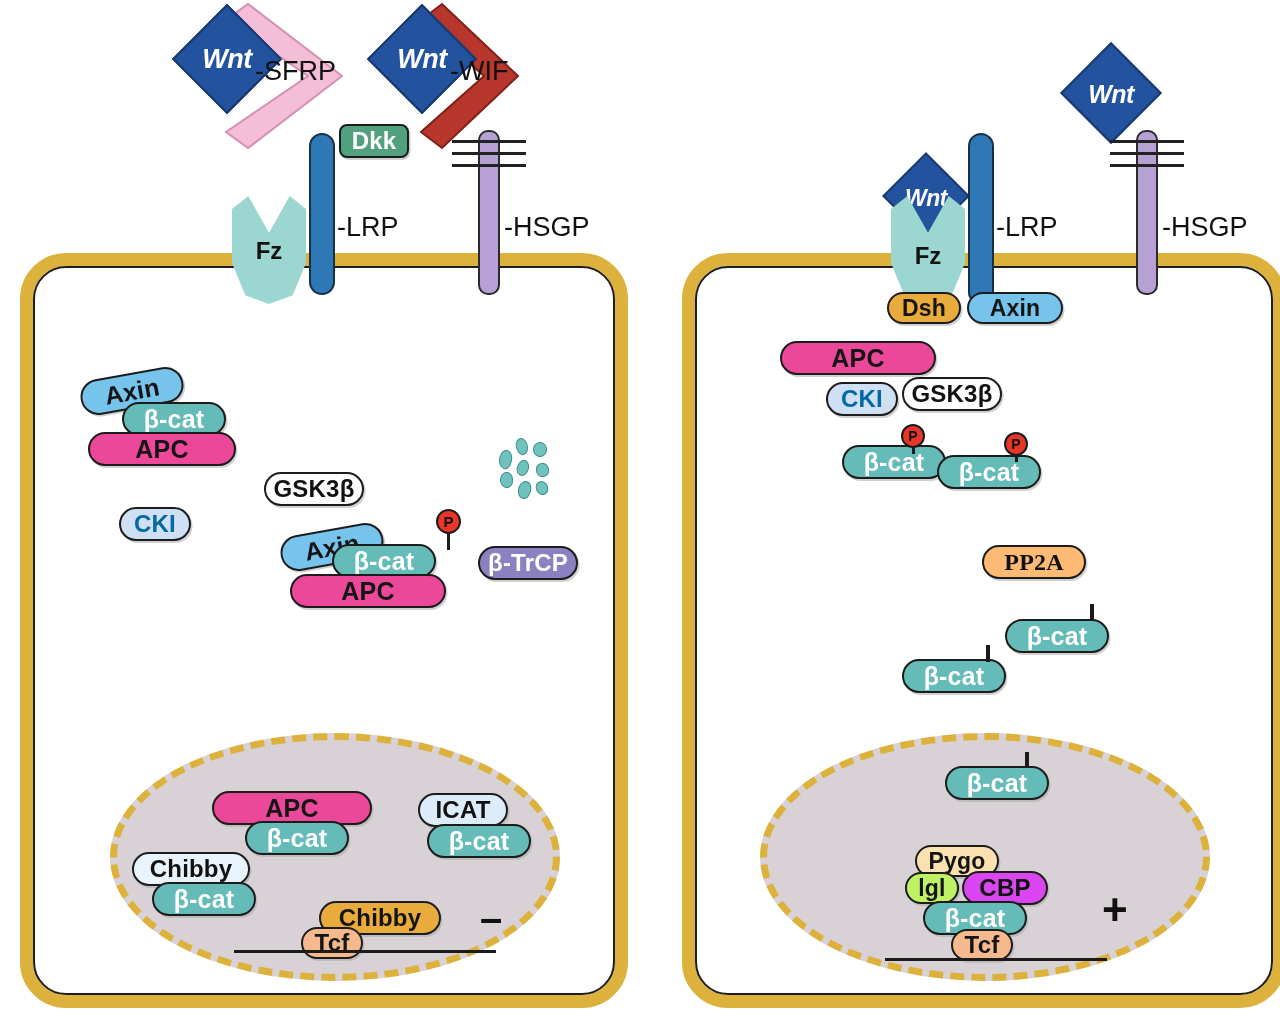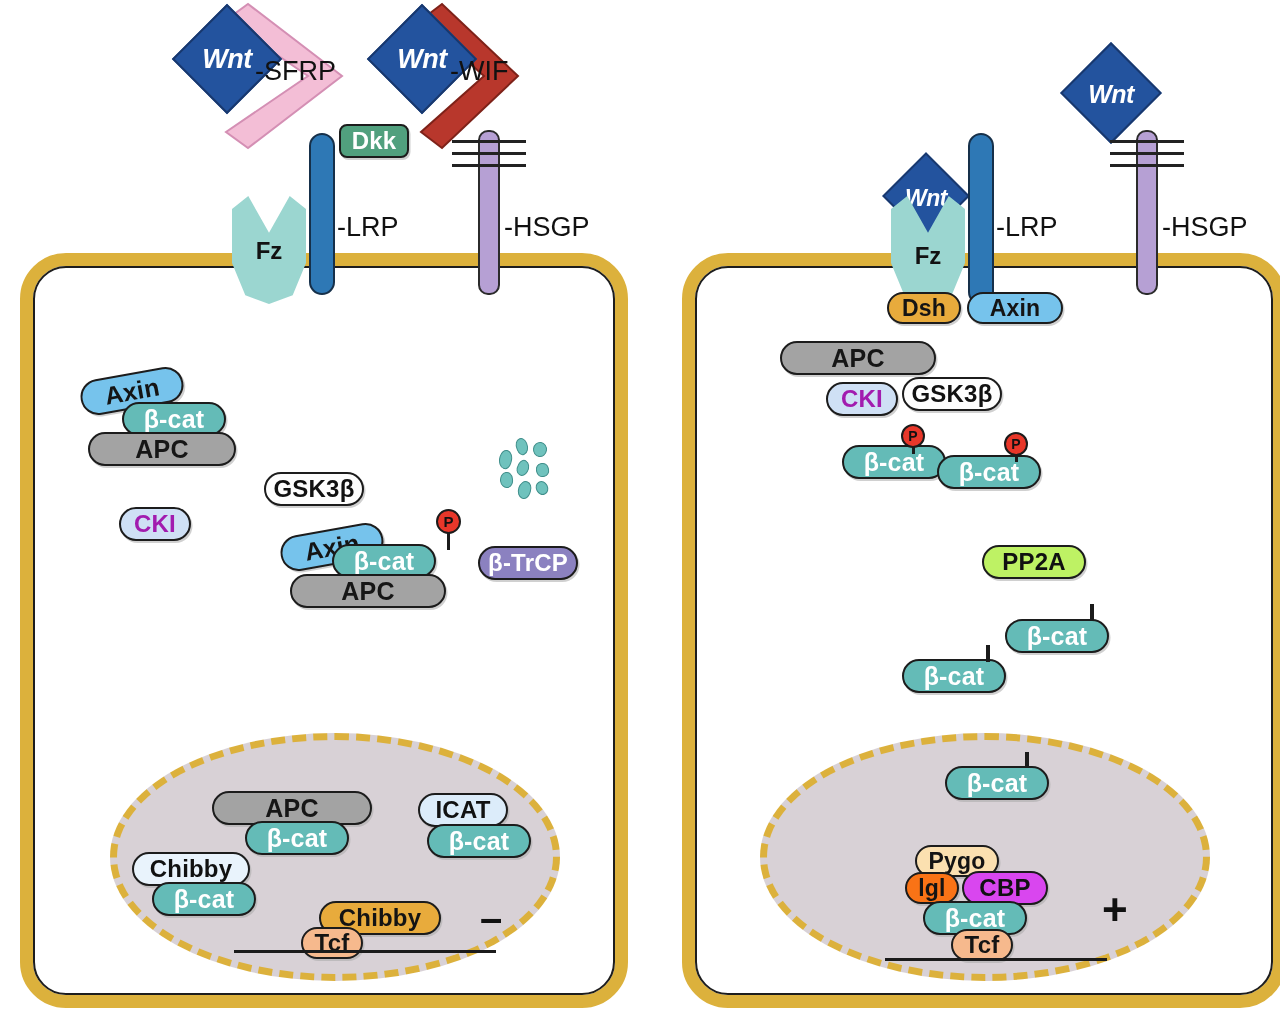--- a/index.html
+++ b/index.html
@@ -30,33 +30,33 @@
     align-items: center;
     justify-content: center;
     border: 2px solid #1c1c1c;
     border-radius: 999px;
     font-weight: bold;
     letter-spacing: 0.2px;
     white-space: nowrap;
     box-shadow: 1.5px 2px 0 rgba(170,170,170,0.55);
   }
   .pill-bcat   { background: #64bbb7; color: #ffffff; }
-  .pill-apc    { background: #a3a3a3; color: #161616; }
+  .pill-apc    { background: #ec4899; color: #161616; }
   .pill-axin   { background: #76c3ec; color: #141414; }
-  .pill-cki    { background: #cfe0f5; color: #a21caf; text-align: center; }
+  .pill-cki    { background: #cfe0f5; color: #0369a1; text-align: center; }
   .pill-gsk    { background: #fdfdfd; color: #111111; }
   .pill-btrcp  { background: #8b81c0; color: #ffffff; }
   .pill-icat   { background: #dcecfa; color: #111111; }
   .pill-chibby { background: #e9f3fc; color: #111111; }
   .pill-groucho{ background: #e8ab3c; color: #141414; }
   .pill-tcf    { background: #f6b98d; color: #141414; }
   .pill-dsh    { background: #e8ab3c; color: #141414; }
-  .pill-pp2a   { background: #bef264; color: #111111; }
+  .pill-pp2a   { background: #fdba74; color: #111111; font-family: Liberation Serif, serif; }
   .pill-pygo   { background: #fbe0b0; color: #141414; }
-  .pill-lgl    { background: #f97316; color: #141414; }
+  .pill-lgl    { background: #bef264; color: #141414; }
   .pill-cbp    { background: #d946ef; color: #111111; }
   .pill-dkk    { background: #51a07e; color: #ffffff; }
 
   
   .cell {
     position: absolute;
     box-sizing: border-box;
     border: 13px solid #dcb13c;
     border-radius: 46px;
     background: #ffffff;

